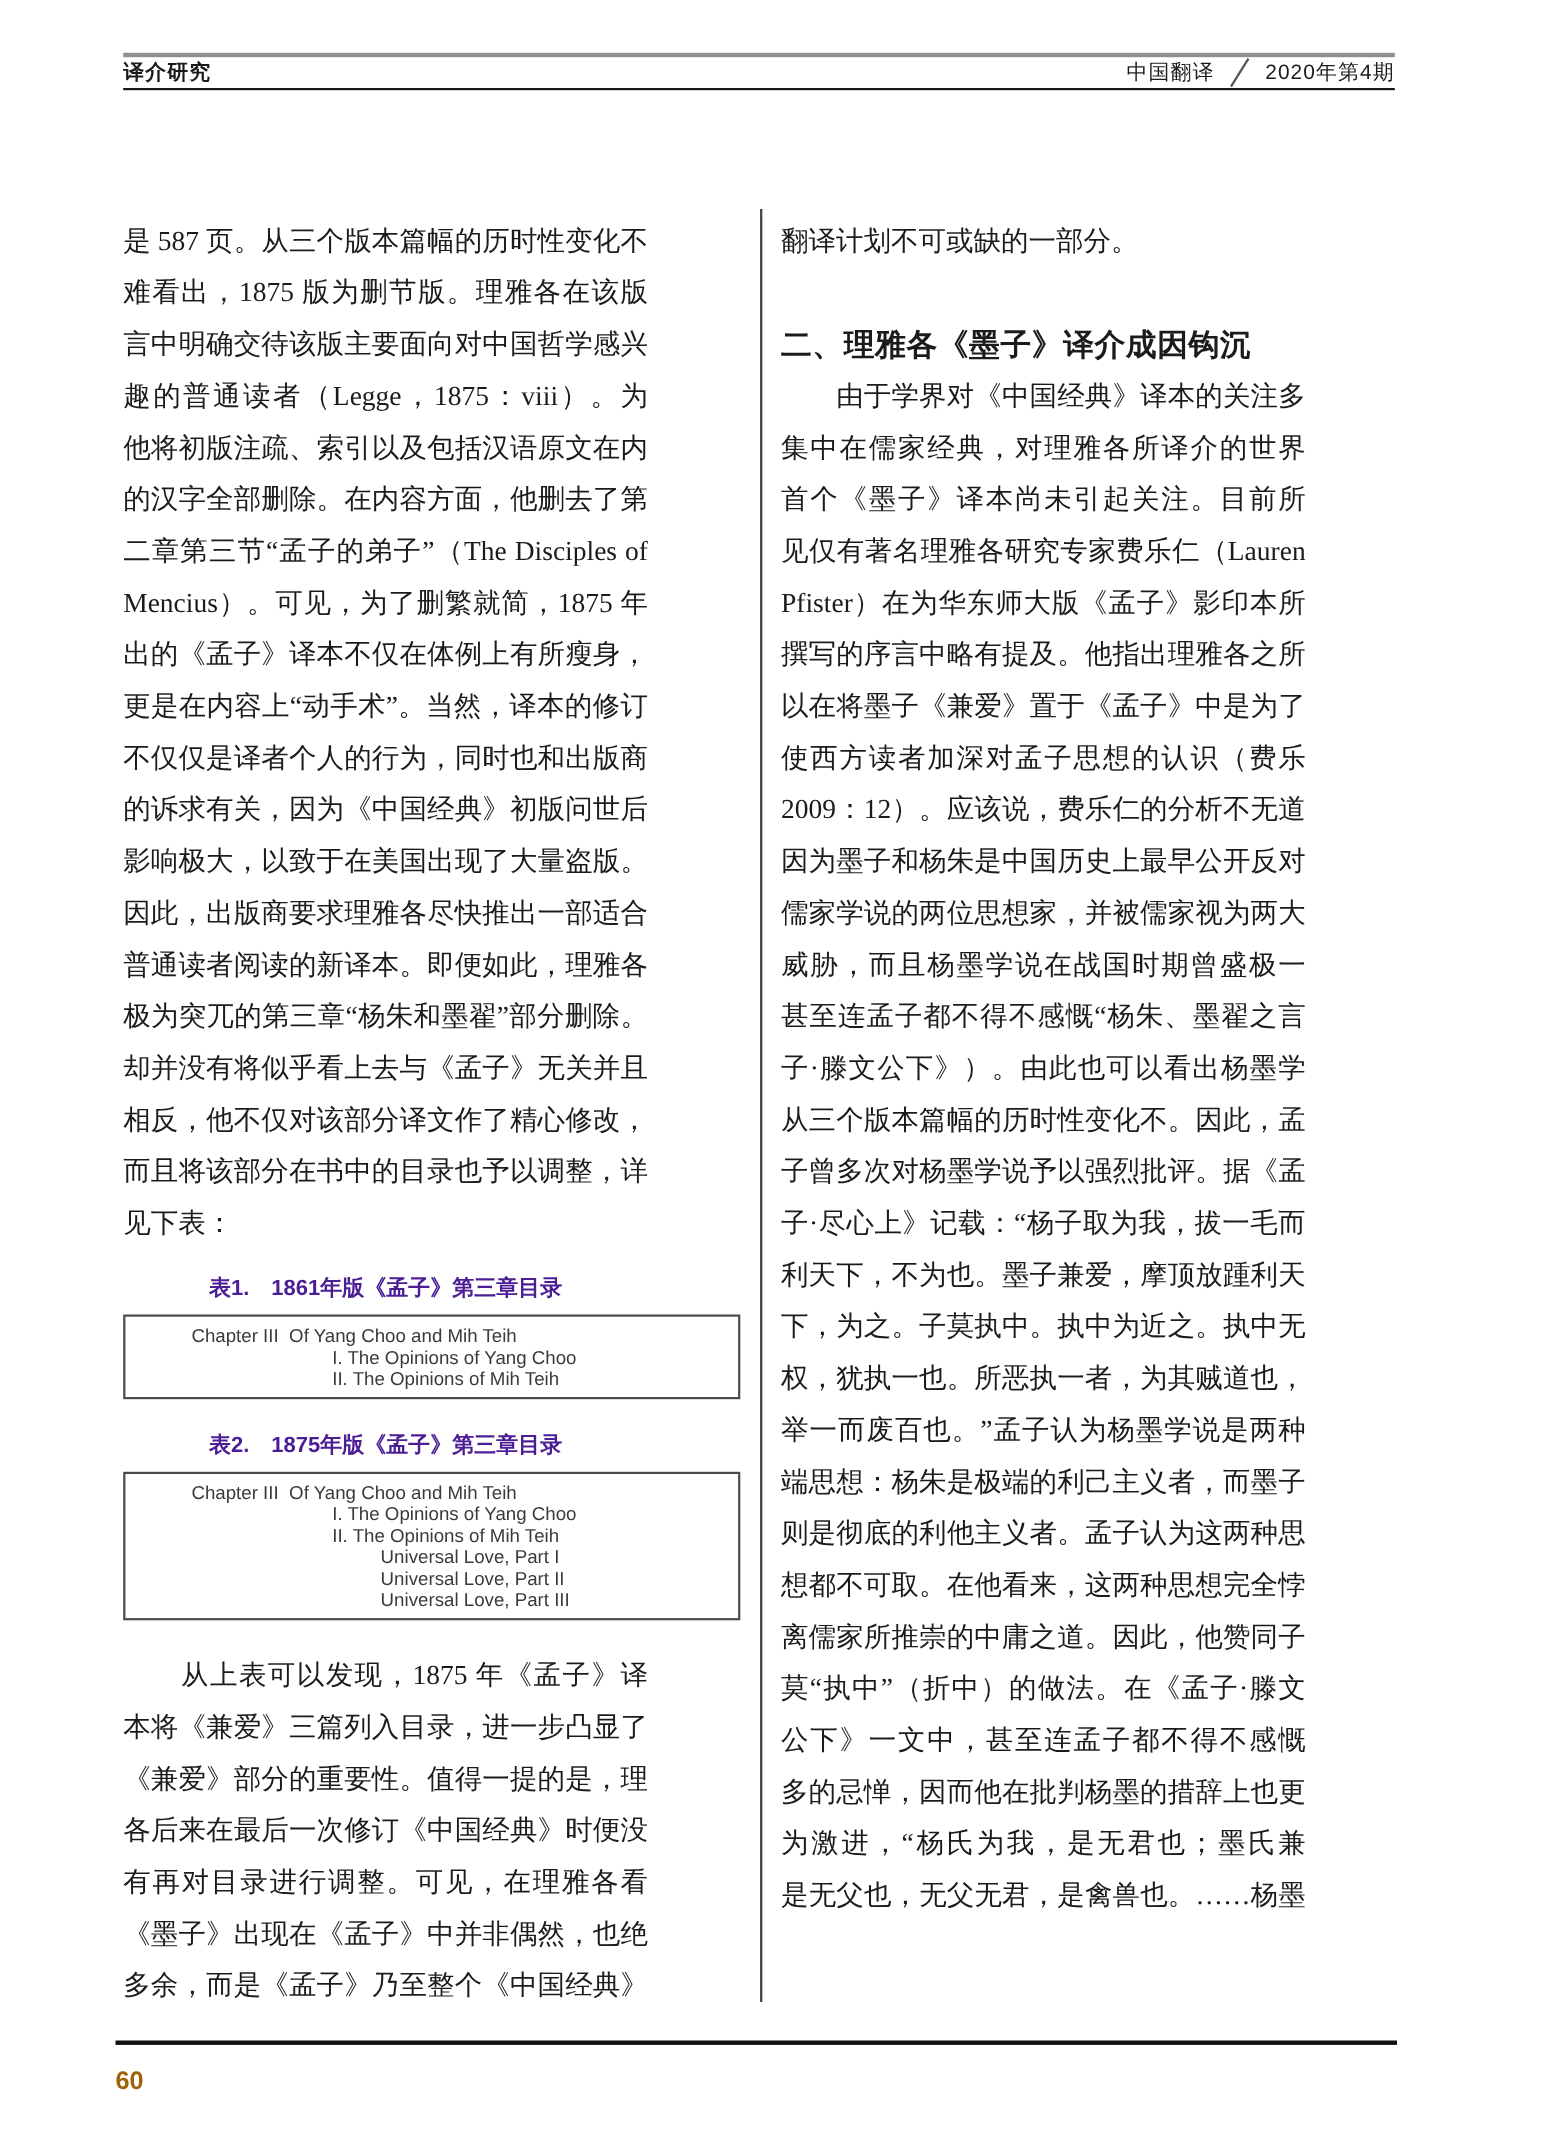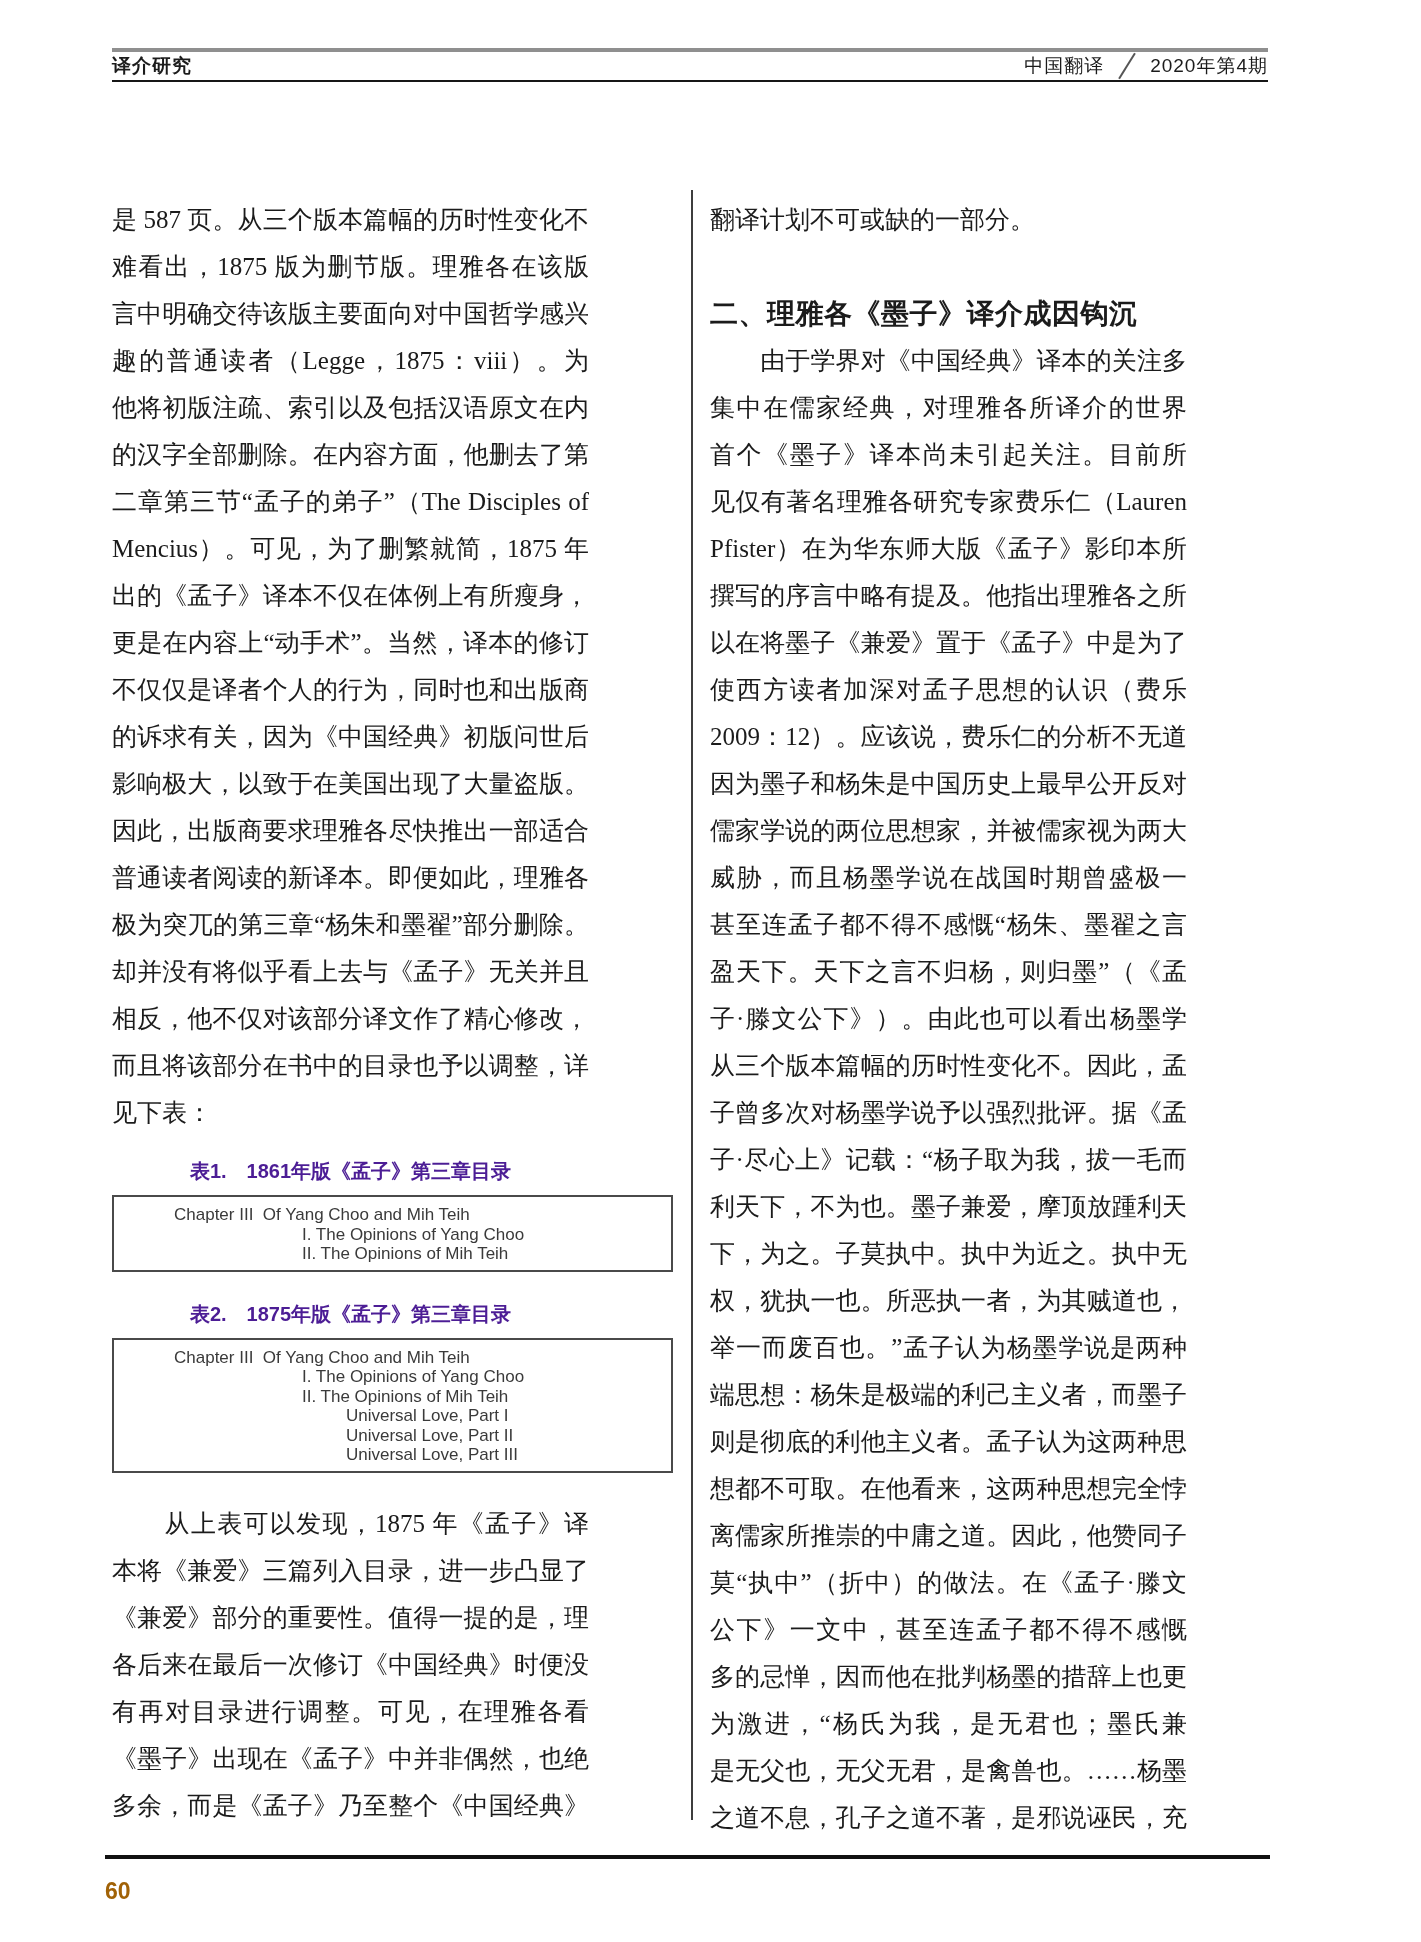--- a/index.html
+++ b/index.html
@@ -135,38 +135,36 @@
         <div class="line">见仅有著名理雅各研究专家费乐仁（Lauren</div>
         <div class="line">Pfister）在为华东师大版《孟子》影印本所</div>
         <div class="line">撰写的序言中略有提及。他指出理雅各之所</div>
         <div class="line">以在将墨子《兼爱》置于《孟子》中是为了</div>
         <div class="line">使西方读者加深对孟子思想的认识（费乐仁，</div>
         <div class="line">2009：12）。应该说，费乐仁的分析不无道理，</div>
         <div class="line">因为墨子和杨朱是中国历史上最早公开反对</div>
         <div class="line">儒家学说的两位思想家，并被儒家视为两大</div>
         <div class="line">威胁，而且杨墨学说在战国时期曾盛极一时，</div>
         <div class="line">甚至连孟子都不得不感慨“杨朱、墨翟之言</div>
-        <div class="line">盈天下。天下之言不归杨，则归墨”（《孟</div>
         <div class="line">子·滕文公下》）。由此也可以看出杨墨学说</div>
         <div class="line">从三个版本篇幅的历时性变化不。因此，孟</div>
         <div class="line">子曾多次对杨墨学说予以强烈批评。据《孟</div>
         <div class="line">子·尽心上》记载：“杨子取为我，拔一毛而</div>
         <div class="line">利天下，不为也。墨子兼爱，摩顶放踵利天</div>
         <div class="line">下，为之。子莫执中。执中为近之。执中无</div>
         <div class="line">权，犹执一也。所恶执一者，为其贼道也，</div>
         <div class="line">举一而废百也。”孟子认为杨墨学说是两种极</div>
         <div class="line">端思想：杨朱是极端的利己主义者，而墨子</div>
         <div class="line">则是彻底的利他主义者。孟子认为这两种思</div>
         <div class="line">想都不可取。在他看来，这两种思想完全悖</div>
         <div class="line">离儒家所推崇的中庸之道。因此，他赞同子</div>
         <div class="line">莫“执中”（折中）的做法。在《孟子·滕文</div>
         <div class="line">公下》一文中，甚至连孟子都不得不感慨</div>
         <div class="line">多的忌惮，因而他在批判杨墨的措辞上也更</div>
         <div class="line">为激进，“杨氏为我，是无君也；墨氏兼爱，</div>
         <div class="line">是无父也，无父无君，是禽兽也。……杨墨</div>
-        <div class="line">之道不息，孔子之道不著，是邪说诬民，充</div>
       </div>
   </div>
 
   <div class="ftr-rule"></div>
   <div class="ftr-page">60</div>
 
 </div>
 
 </body></html>

